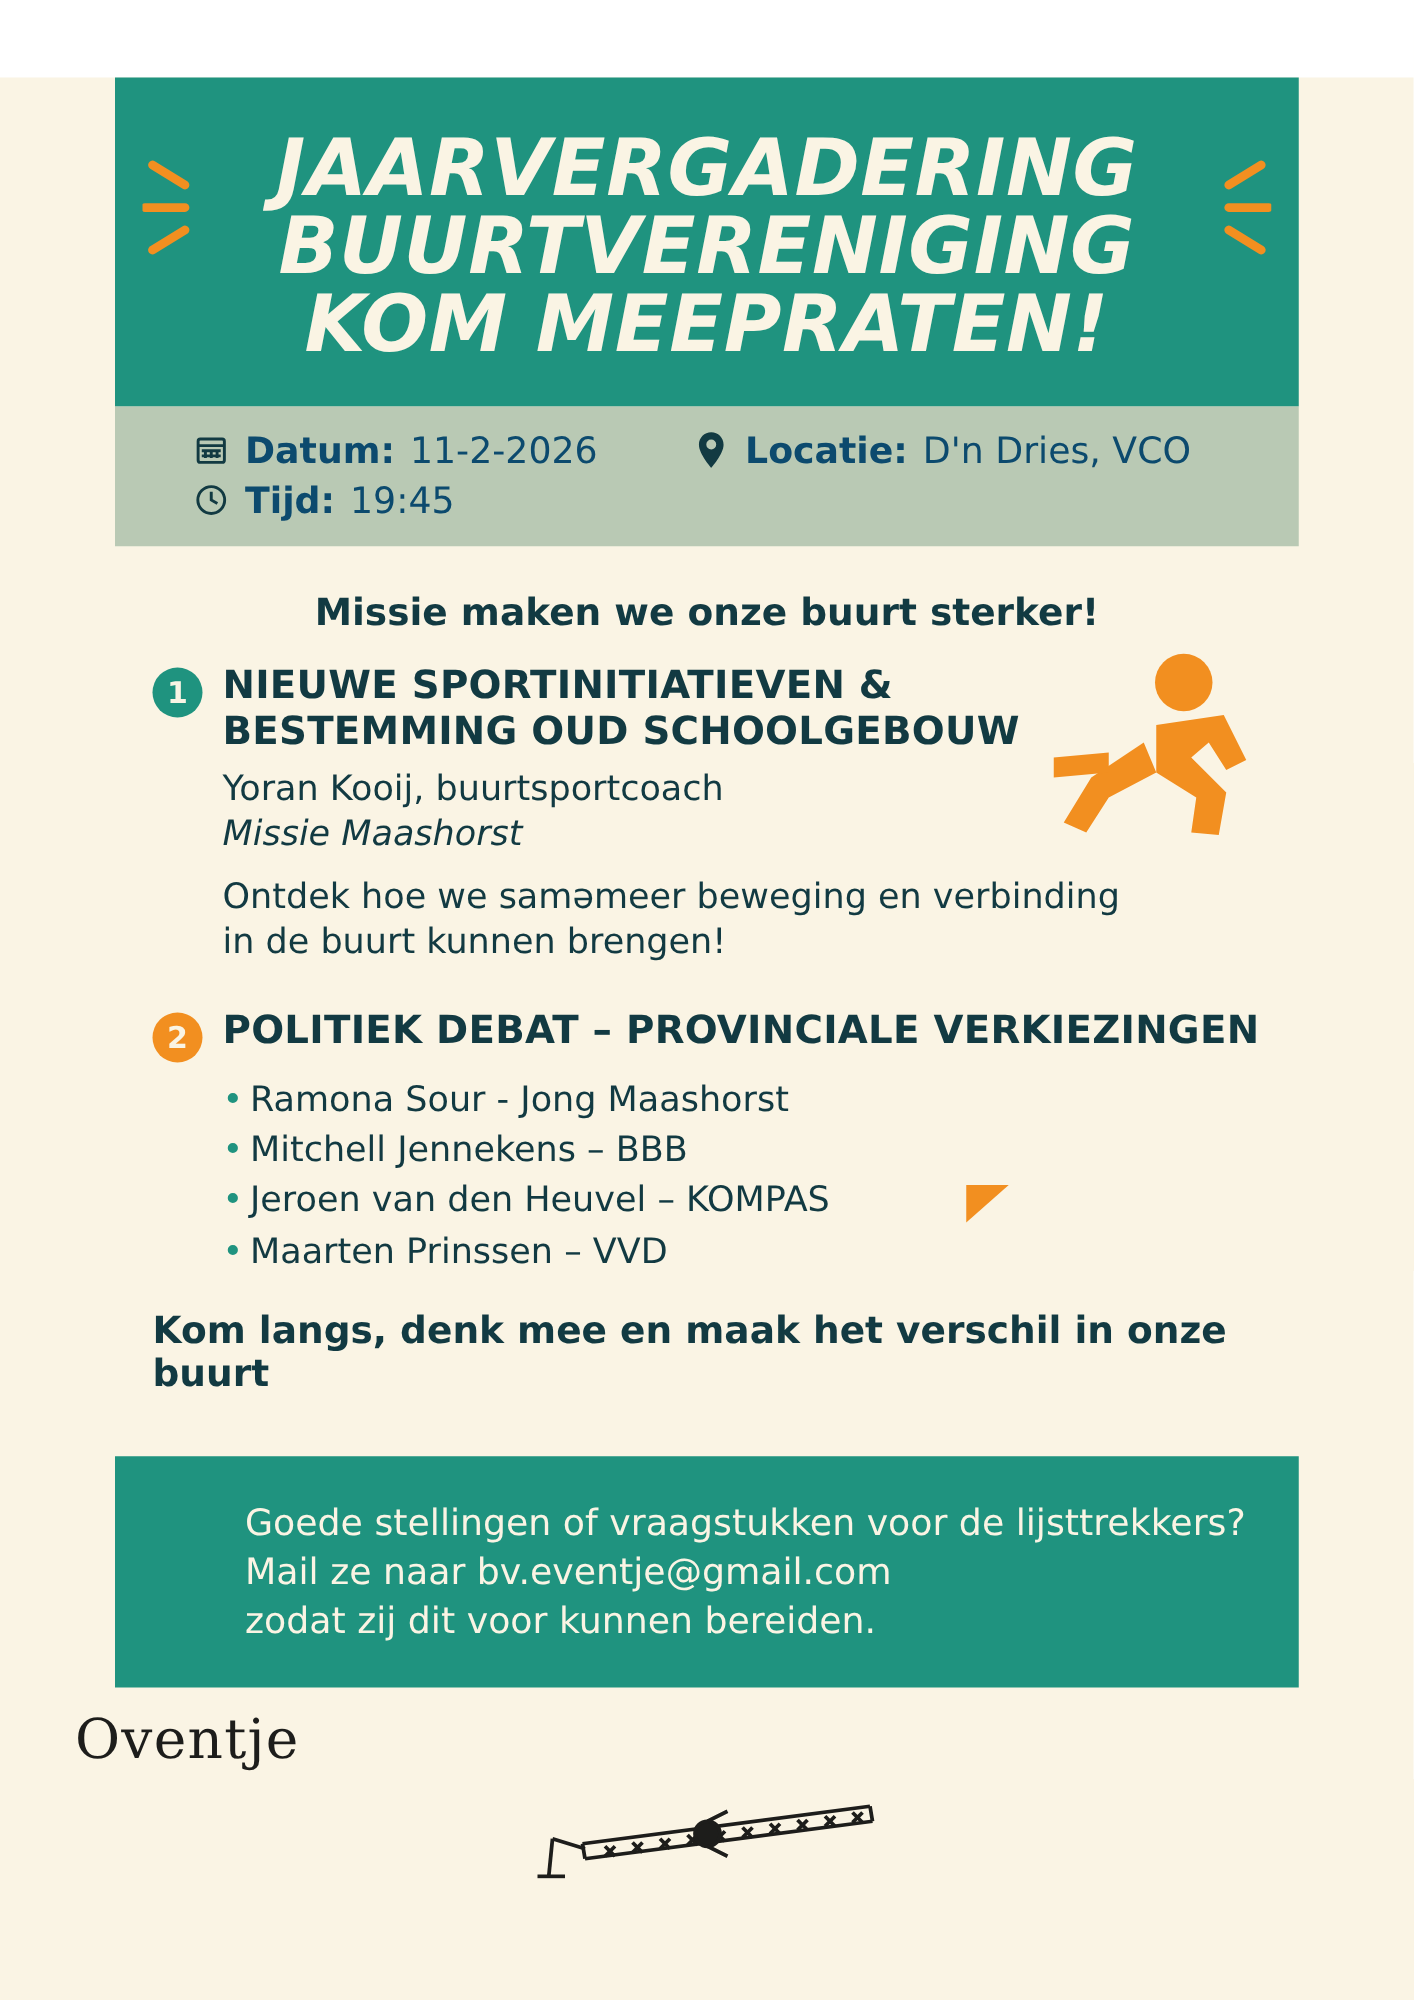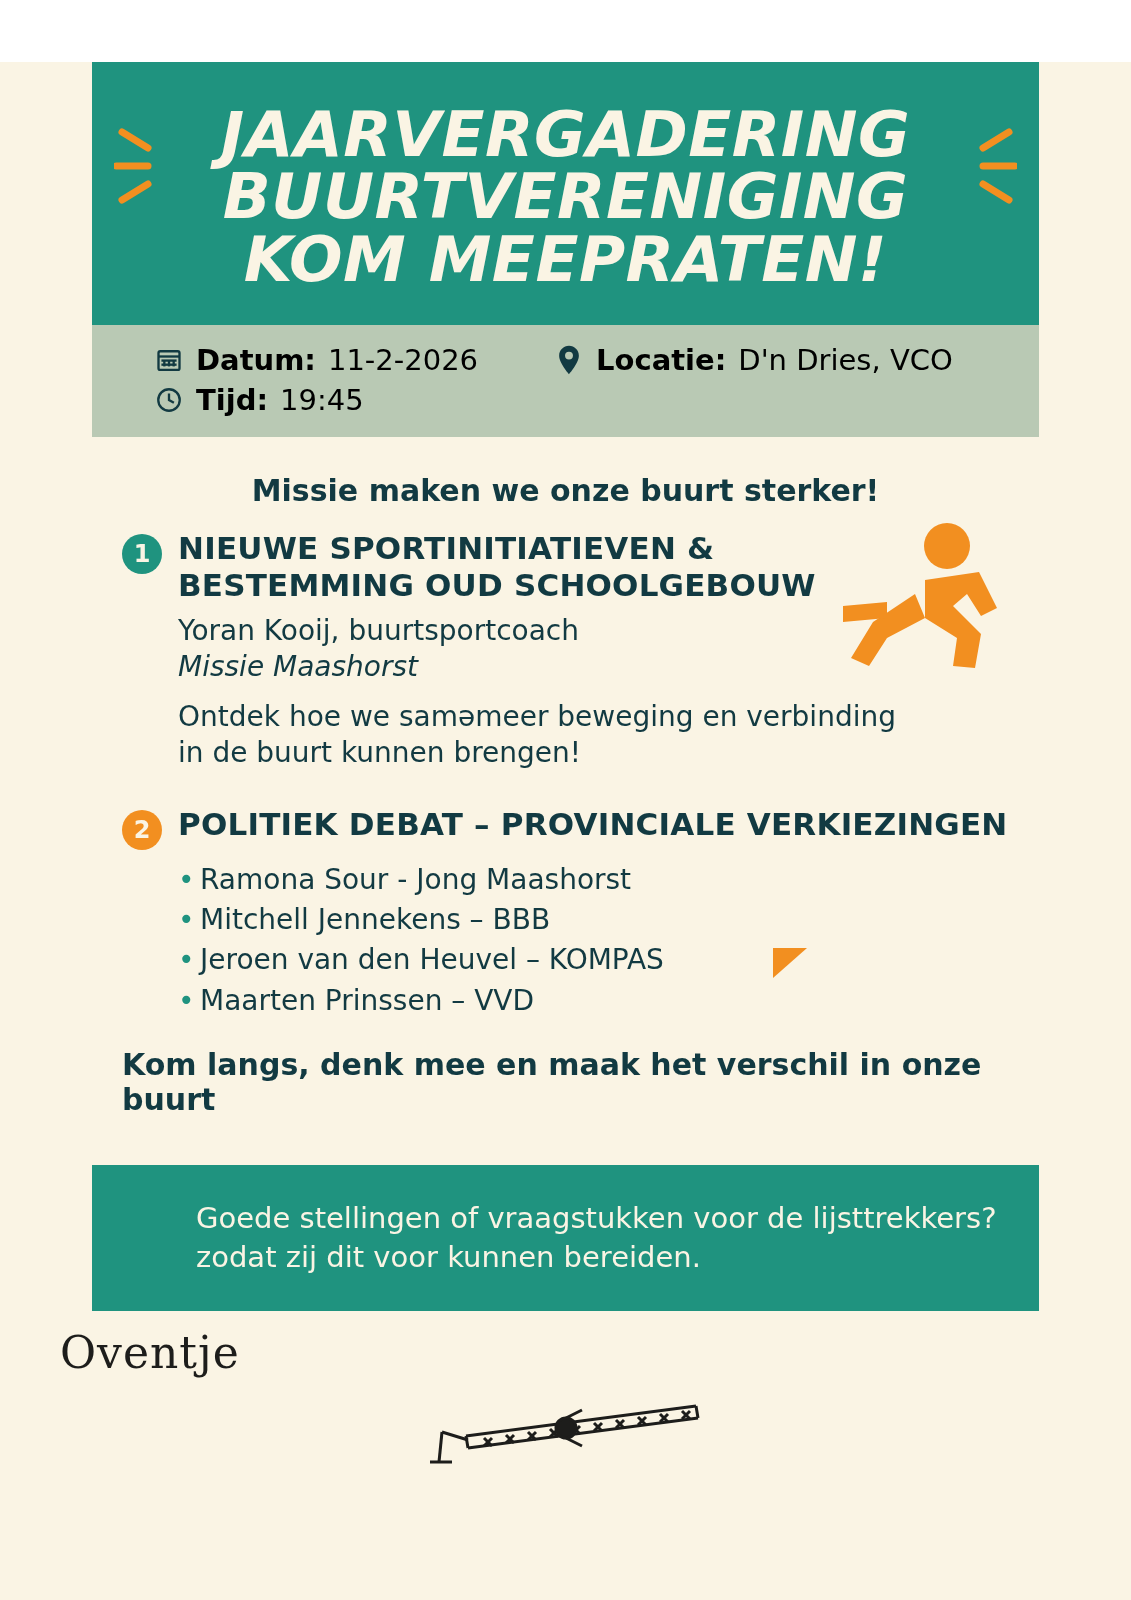--- a/index.html
+++ b/index.html
@@ -60,21 +60,21 @@
     align-items: center;
     padding-left: 62px;
     gap: 10px;
     margin-bottom: 6px;
   }
   .inforow:last-child { margin-bottom: 0; }
   .info-item {
     display: flex;
     align-items: center;
     gap: 12px;
-    color: #000000;
+    color: #0c4a6e;
     font-size: 29px;
   }
   .info-item .lbl { font-weight: 700; }
   .info-item .val { font-weight: 400; }
   .icon-box {
     width: 30px;
     height: 30px;
     display: inline-flex;
     align-items: center;
     justify-content: center;
@@ -346,20 +346,21 @@
         <li>Jeroen van den Heuvel – KOMPAS</li>
         <li>Maarten Prinssen – VVD</li>
       </ul>
     </div>
 
     <div class="closing">Kom langs, denk mee en maak het verschil in onze buurt</div>
   </div>
 
   <div class="footer">
     <p>Goede stellingen of vraagstukken voor de lijsttrekkers?</p>
+    <p>Mail ze naar bv.eventje@gmail.com</p>
     <p>zodat zij dit voor kunnen bereiden.</p>
   </div>
 
   <div class="logo">
     <span class="word">Oventje</span>
     <svg class="logo-art" width="320" height="92" viewBox="0 0 320 92">
       <g stroke="#1d1d1b" stroke-width="3" fill="none">
         <path d="M60 64 L290 34"></path>
         <path d="M62 76 L292 46"></path>
         <path d="M60 64 L62 76 M290 34 L292 46"></path>

